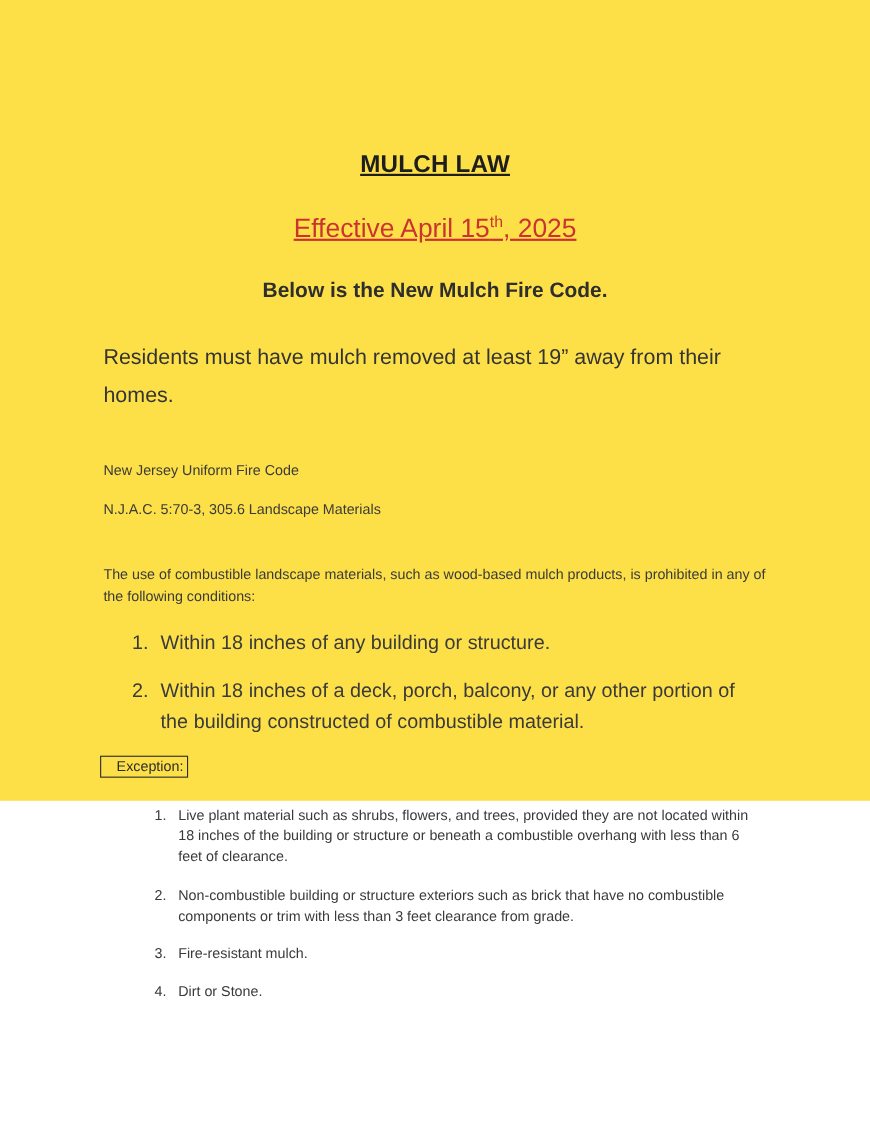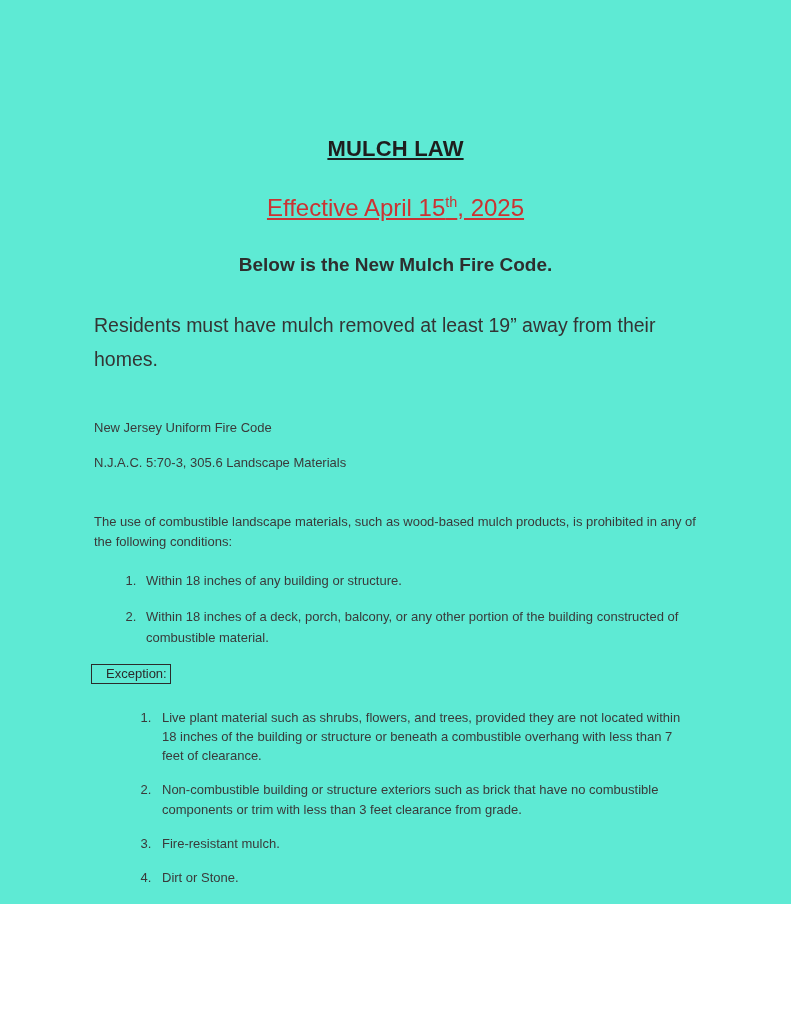--- a/index.html
+++ b/index.html
@@ -9,22 +9,22 @@
   }
   *{box-sizing:border-box;margin:0;padding:0;}
   html,body{background:#ffffff;}
   body{
     width:791px;height:1024px;
     font-family:"Liberation Sans","DejaVu Sans",sans-serif;
     color:var(--text);
     overflow:hidden;
   }
   .page{
-    width:791px;height:904px;
-    background:#5eead4;
+    width:791px;height:728px;
+    background:#fde047;
     padding:136px 94px 40px 94px;
   }
   .center{text-align:center;}
   .doc-title{
     font-size:22px;
     font-weight:bold;
     color:var(--heading);
     text-decoration:underline;
     letter-spacing:0.2px;
     margin-bottom:32px;
@@ -62,21 +62,21 @@
   }
   .intro{
     font-size:13px;
     line-height:1.55;
     margin-bottom:19px;
   }
   ol.conditions{
     list-style:decimal;
     list-style-position:outside;
     padding-left:46px;
-    font-size:13px;
+    font-size:18px;
     line-height:1.55;
     margin-bottom:15px;
   }
   ol.conditions > li{
     margin-bottom:16px;
     padding-left:6px;
   }
   .exception-box{
     display:inline-block;
     font-size:13px;
@@ -120,19 +120,19 @@
   <ol class="conditions">
     <li>Within 18 inches of any building or structure.</li>
     <li>Within 18 inches of a deck, porch, balcony, or any other portion of the building constructed of combustible material.</li>
   </ol>
 
   <div>
     <span class="exception-box">Exception:</span>
   </div>
 
   <ol class="exceptions">
-    <li>Live plant material such as shrubs, flowers, and trees, provided they are not located within 18 inches of the building or structure or beneath a combustible overhang with less than 7 feet of clearance.</li>
+    <li>Live plant material such as shrubs, flowers, and trees, provided they are not located within 18 inches of the building or structure or beneath a combustible overhang with less than 6 feet of clearance.</li>
     <li>Non-combustible building or structure exteriors such as brick that have no combustible components or trim with less than 3 feet clearance from grade.</li>
     <li>Fire-resistant mulch.</li>
     <li>Dirt or Stone.</li>
   </ol>
 
 </div>
 
 </body></html>

